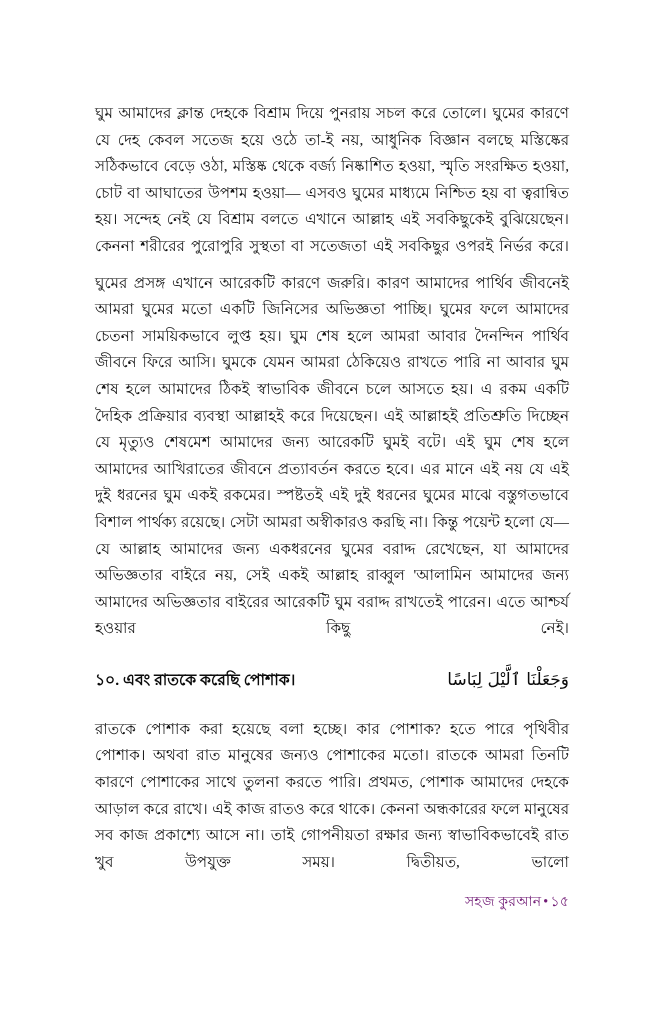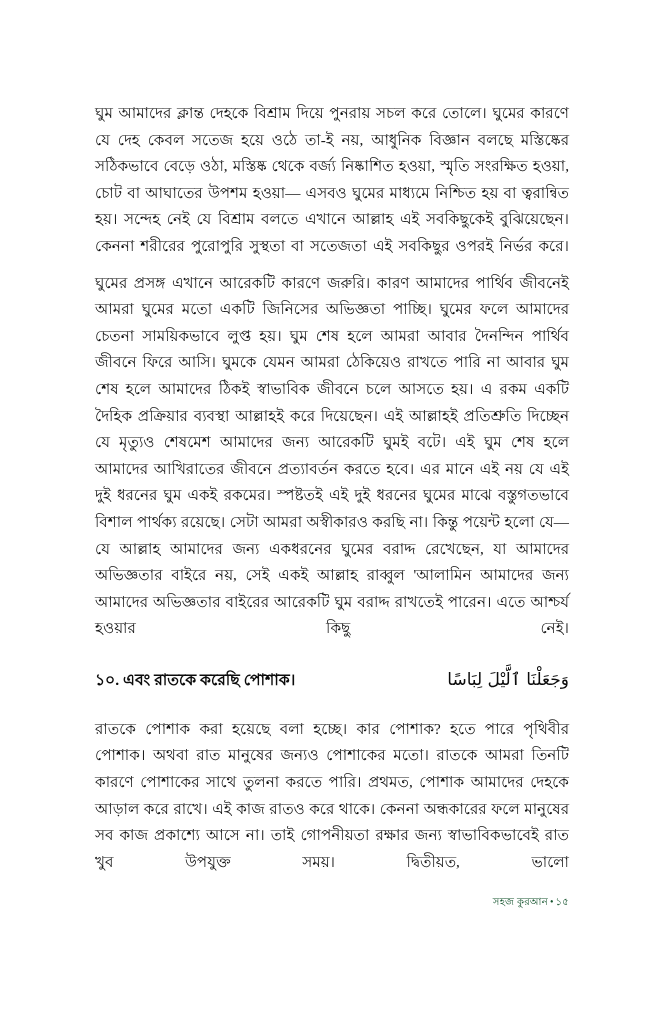--- a/index.html
+++ b/index.html
@@ -70,23 +70,23 @@
     direction: rtl;
     unicode-bidi: isolate;
     white-space: nowrap;
     text-align: right;
   }
 
   .footer {
     margin-top: 8px;
     text-align: right;
     font-family: "Liberation Serif", "DejaVu Serif", serif;
-    font-size: 10px;
+    font-size: 14px;
     line-height: 22px;
-    color: #14532d;
+    color: #701a75;
     letter-spacing: 0.2px;
   }
 
   .footer .dot {
     padding: 0 2px;
   }
 </style>
 </head>
 <body>
 

